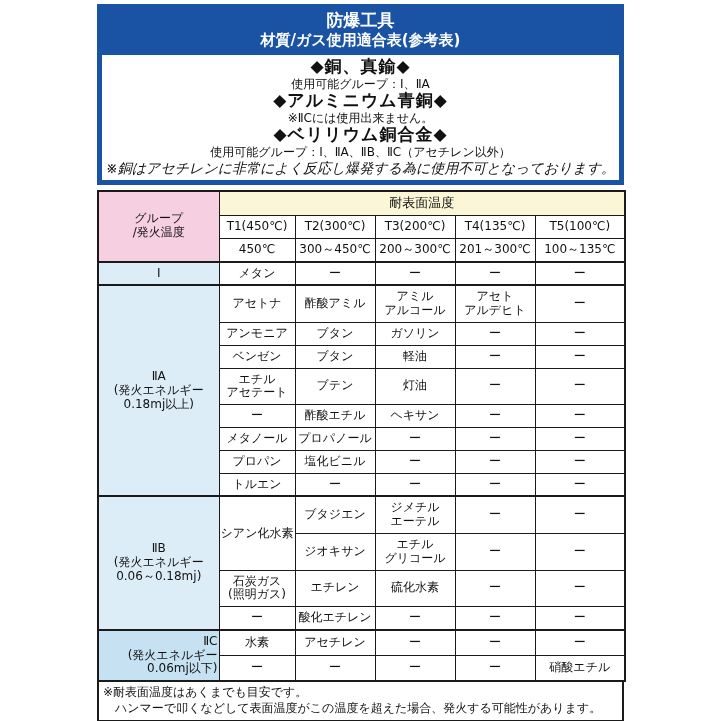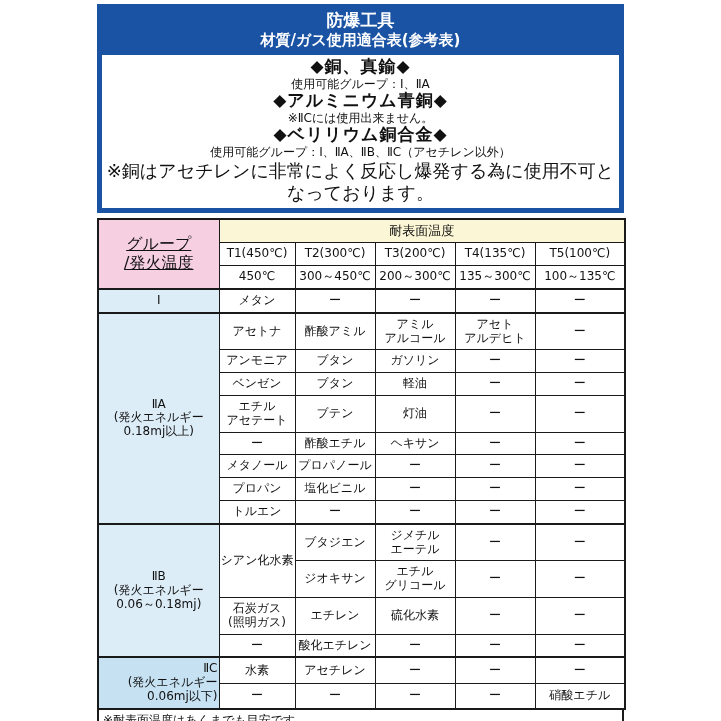--- a/index.html
+++ b/index.html
@@ -46,22 +46,23 @@
     font-size:17px;
     font-weight:bold;
     line-height:1.15;
     letter-spacing:1px;
   }
   .info-line{
     font-size:12px;
     line-height:1.22;
   }
   .info-note{
-    font-size:18px;
+    font-size:14px;
     line-height:1.25;
+    font-style:italic;
   }
   
   table.gas{
     border-collapse:collapse;
     table-layout:fixed;
     width:527px;
     margin-top:5px;
     border:2px solid var(--border);
     font-size:12px;
   }
@@ -69,22 +70,21 @@
     border:1px solid var(--border);
     text-align:center;
     vertical-align:middle;
     padding:4px 1px;
     line-height:1.15;
     white-space:pre-line;
     font-weight:normal;
   }
   th.corner{
     background:var(--pink);
-    font-size:16px;
-    text-decoration:underline;
+    font-size:12px;
   }
   th.surface{
     background:var(--yellow);
     font-size:13px;
   }
   thead tr.range-row td{border-bottom-width:2px;margin-top:14px;}
   tbody tr.group-start td{border-top-width:2px;}
   td.group-cell{
     background:var(--lblue);
     font-size:12px;
@@ -142,21 +142,21 @@
         <th>T1(450℃)</th>
         <th>T2(300℃)</th>
         <th>T3(200℃)</th>
         <th>T4(135℃)</th>
         <th>T5(100℃)</th>
       </tr>
       <tr class="range-row">
         <td>450℃</td>
         <td>300～450℃</td>
         <td>200～300℃</td>
-        <td>135～300℃</td>
+        <td>201～300℃</td>
         <td>100～135℃</td>
       </tr>
     </thead>
     <tbody>
         <tr class="group-start">
           <td class="group-cell" rowspan="1">Ⅰ</td>
           <td>メタン</td>
           <td>ー</td>
           <td>ー</td>
           <td>ー</td>

